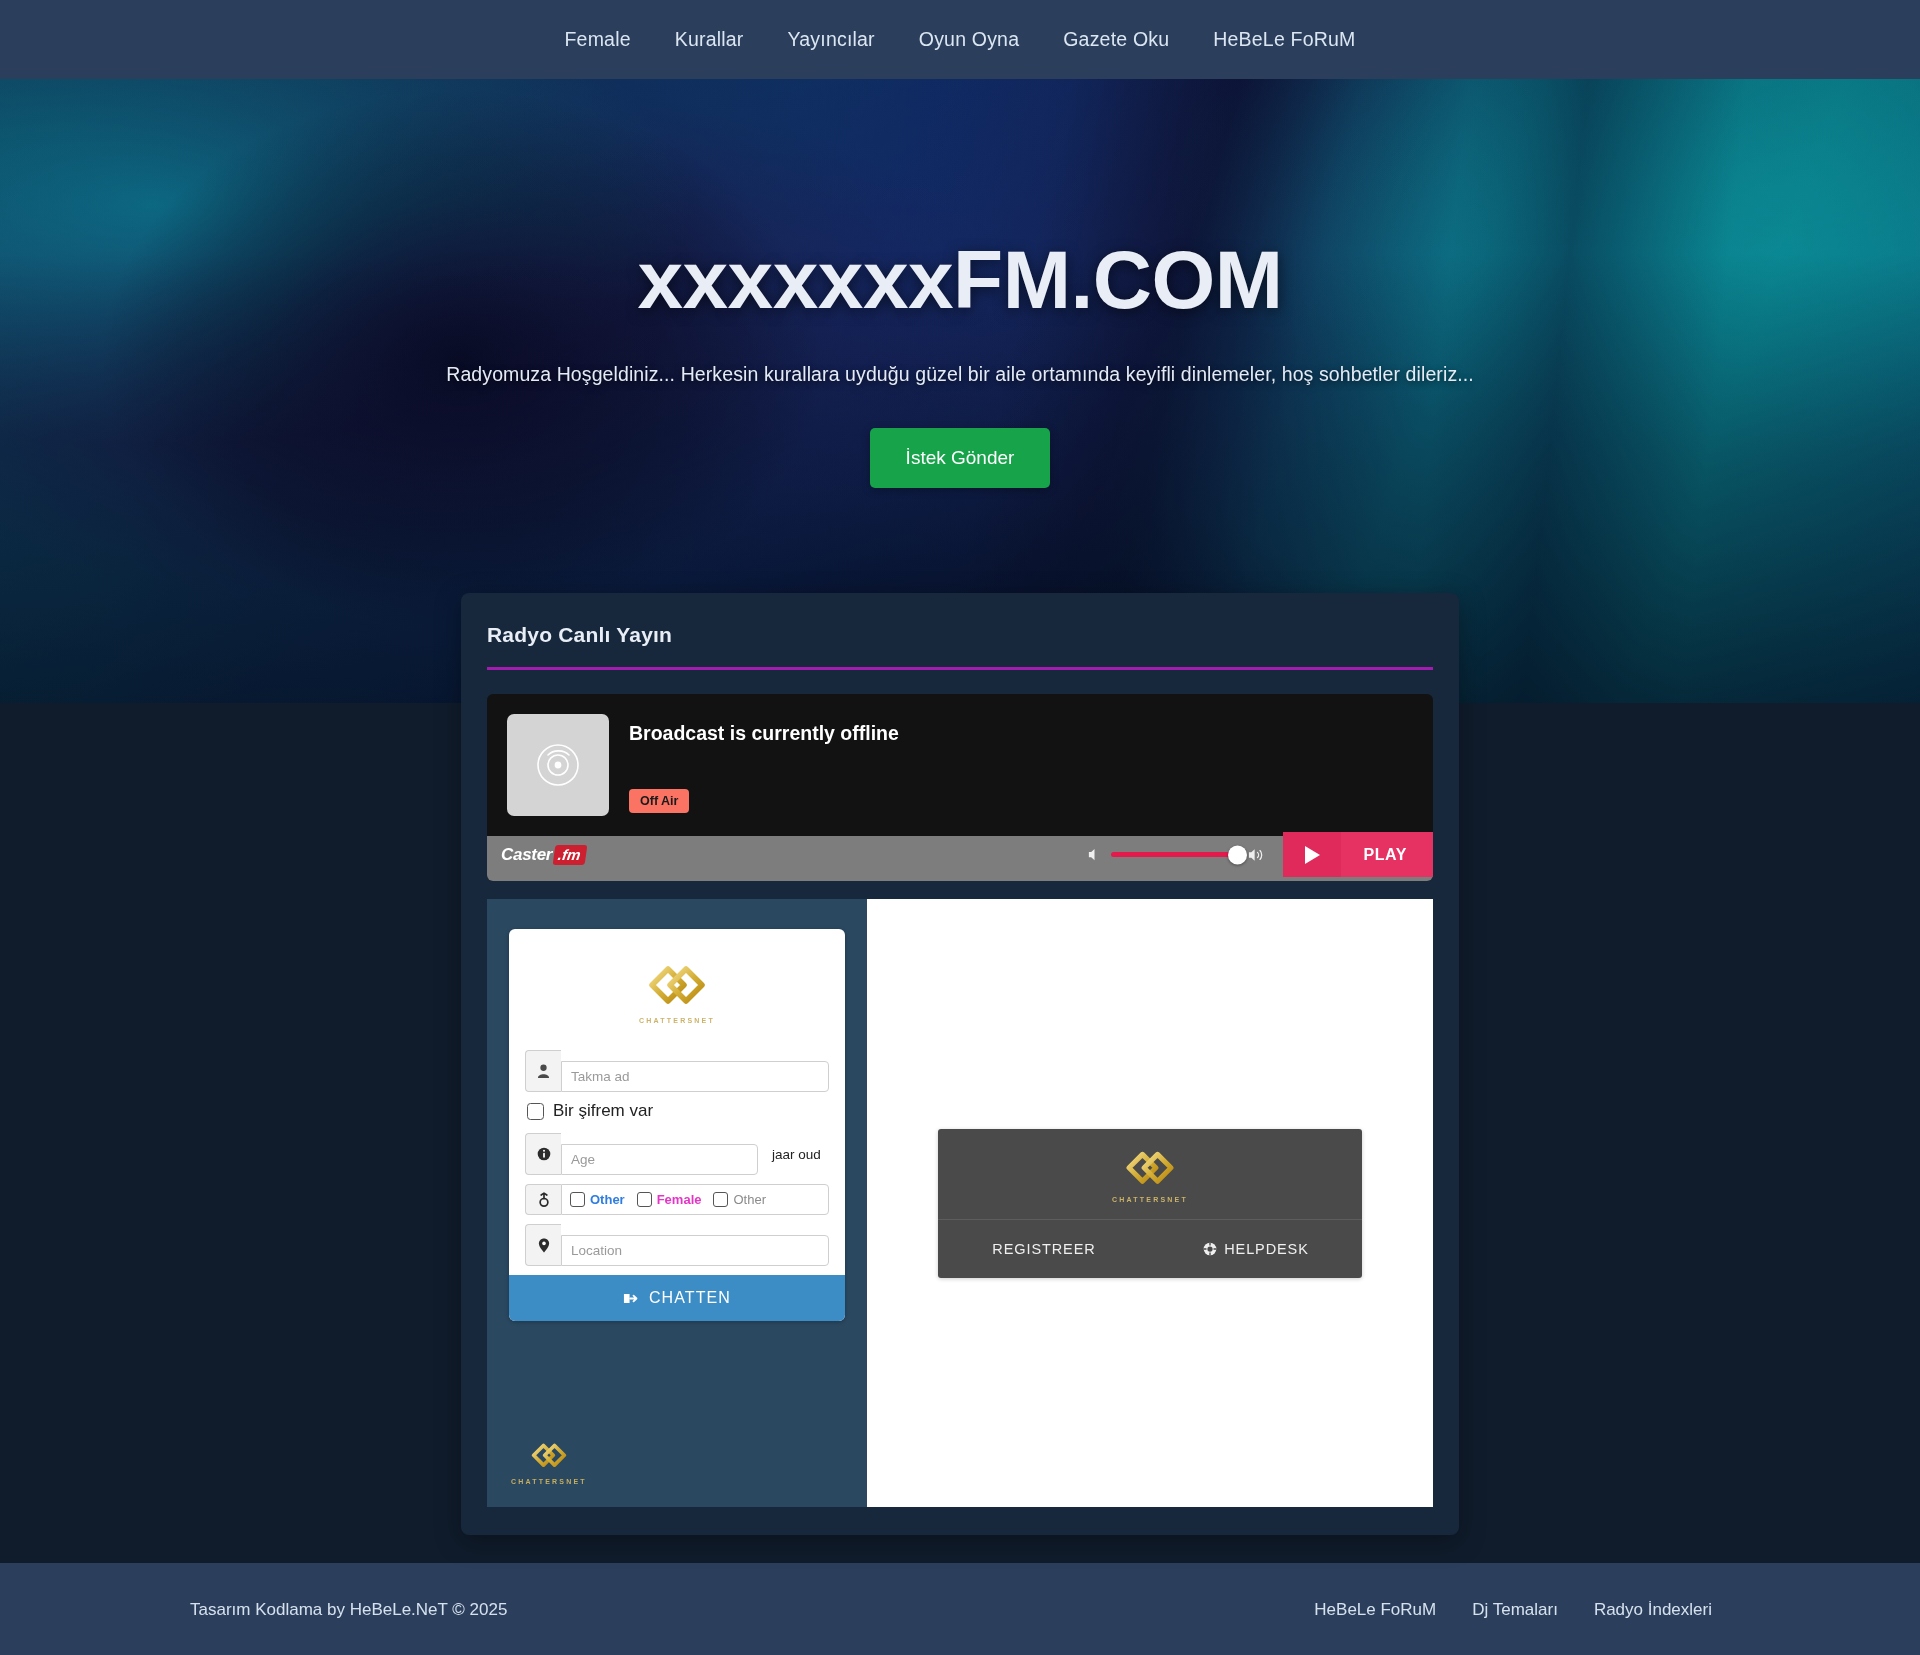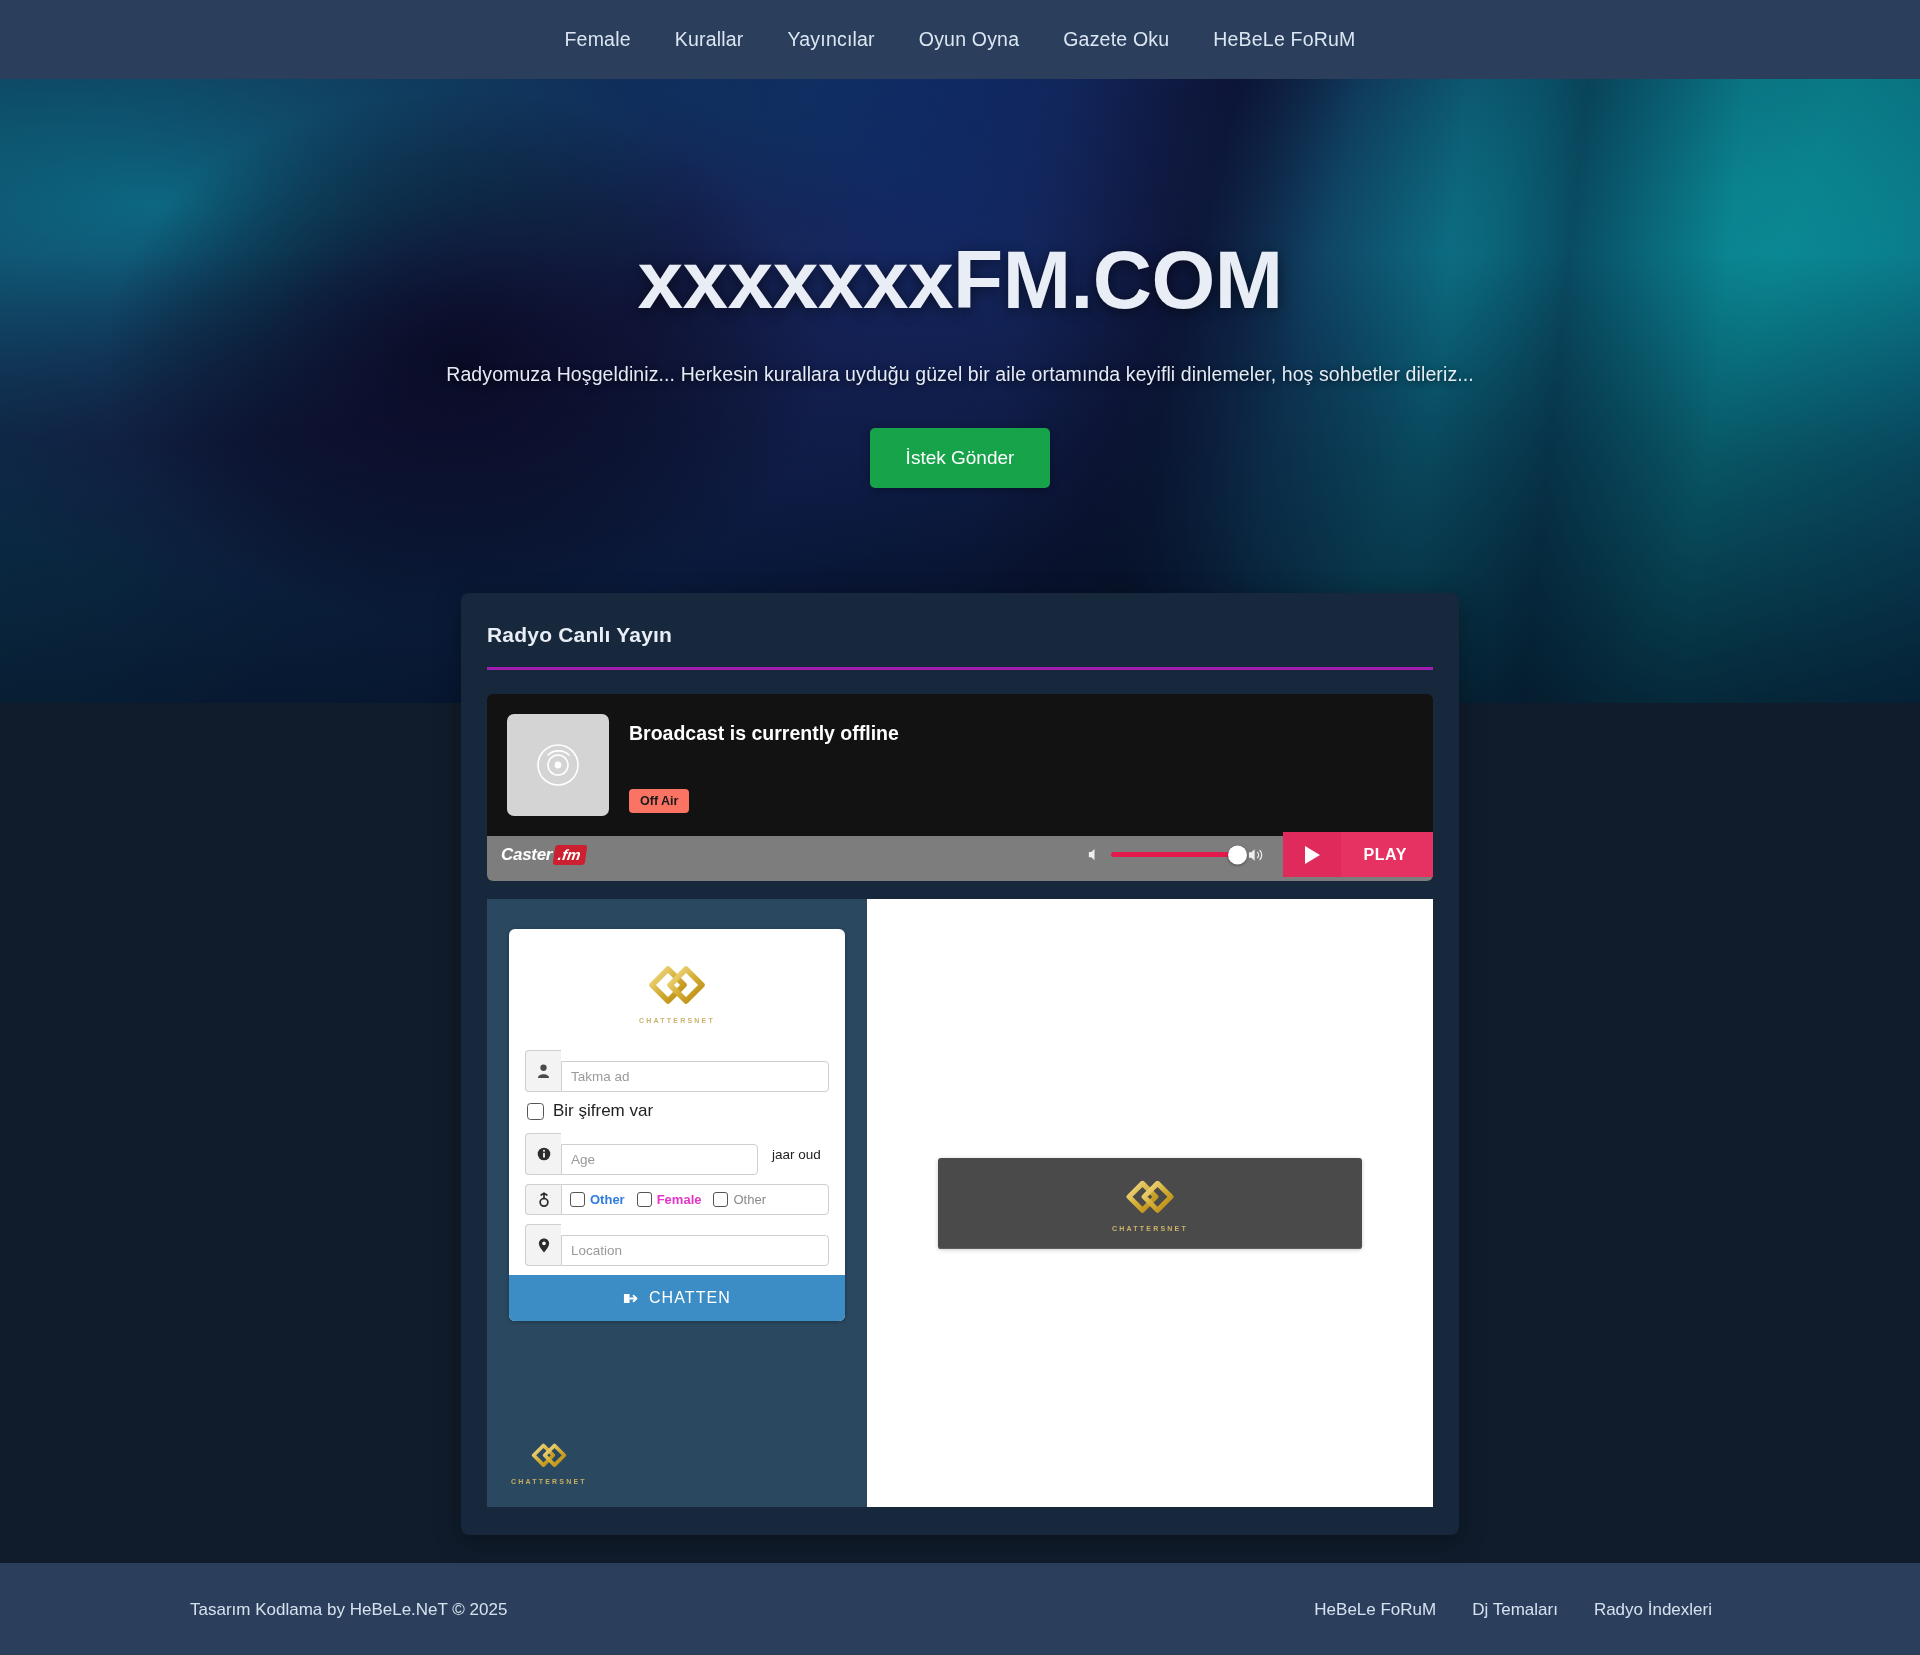--- a/index.html
+++ b/index.html
@@ -458,20 +458,33 @@
                   <stop offset="0%" stop-color="#f6df8e"></stop>
                   <stop offset="50%" stop-color="#d4af37"></stop>
                   <stop offset="100%" stop-color="#b8860b"></stop>
                 </linearGradient>
               </defs>
               <path d="M22 4 L38 20 L22 36 L6 20 Z" fill="none" stroke="url(#gold3)" stroke-width="6" stroke-linejoin="round"></path>
               <path d="M40 4 L56 20 L40 36 L24 20 Z" fill="none" stroke="url(#gold3)" stroke-width="6" stroke-linejoin="round"></path>
             </svg>
             <div class="cn-caption">CHATTERSNET</div>
           </div>
+          <div class="cn-panel-bot">
+            <a class="cn-panel-link" href="#">
+              <span>REGISTREER</span>
+            </a>
+            <a class="cn-panel-link" href="#">
+              <svg width="14" height="14" viewBox="0 0 16 16">
+                <circle cx="8" cy="8" r="7.2" fill="#efefef"></circle>
+                <circle cx="8" cy="8" r="3" fill="#4a4a4a"></circle>
+                <path d="M8 .8 V4 M8 12 V15.2 M.8 8 H4 M12 8 H15.2" stroke="#4a4a4a" stroke-width="1.6"></path>
+              </svg>
+              <span>HELPDESK</span>
+            </a>
+          </div>
         </div>
       </div>
     </div>
   </section>
 </div>
 
 <footer class="footer">
   <div class="footer-copy">Tasarım Kodlama by HeBeLe.NeT © 2025</div>
   <div class="footer-links">
     <a class="footer-link" href="#">HeBeLe FoRuM</a>

